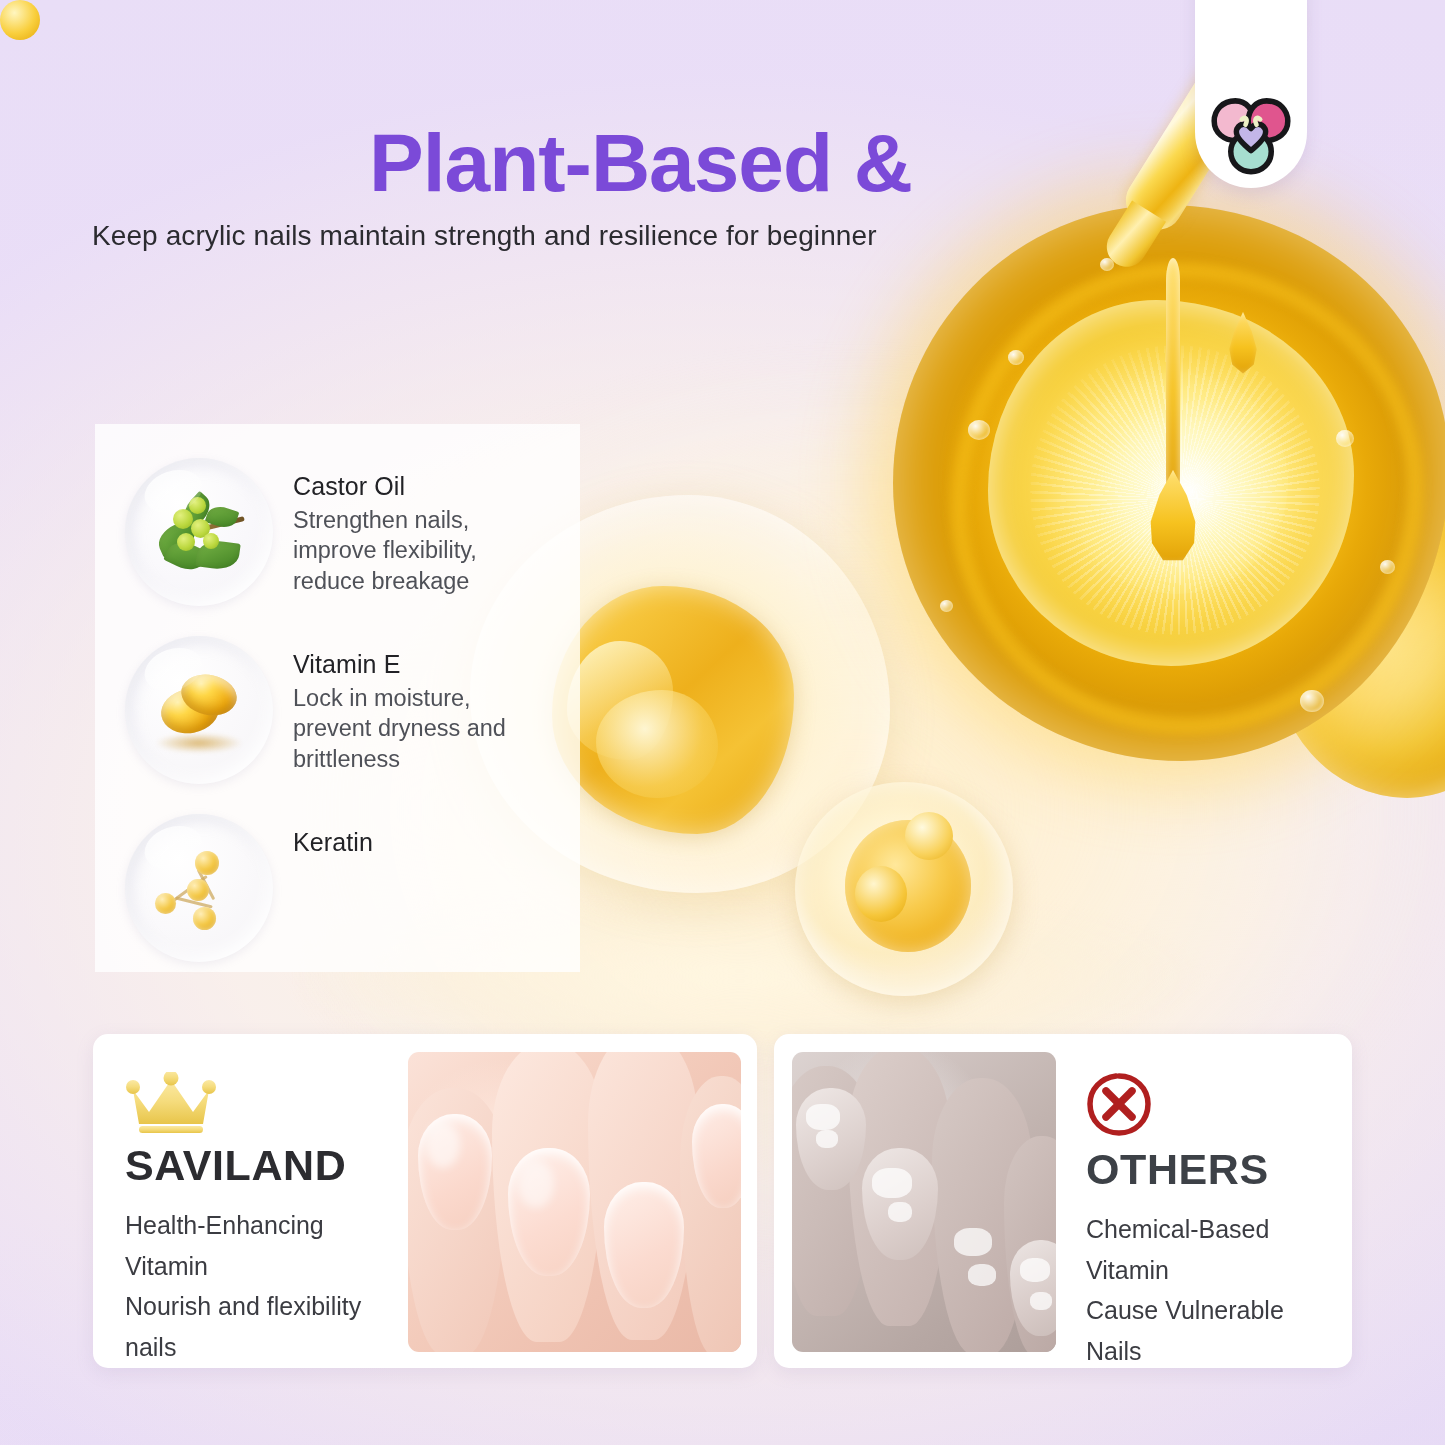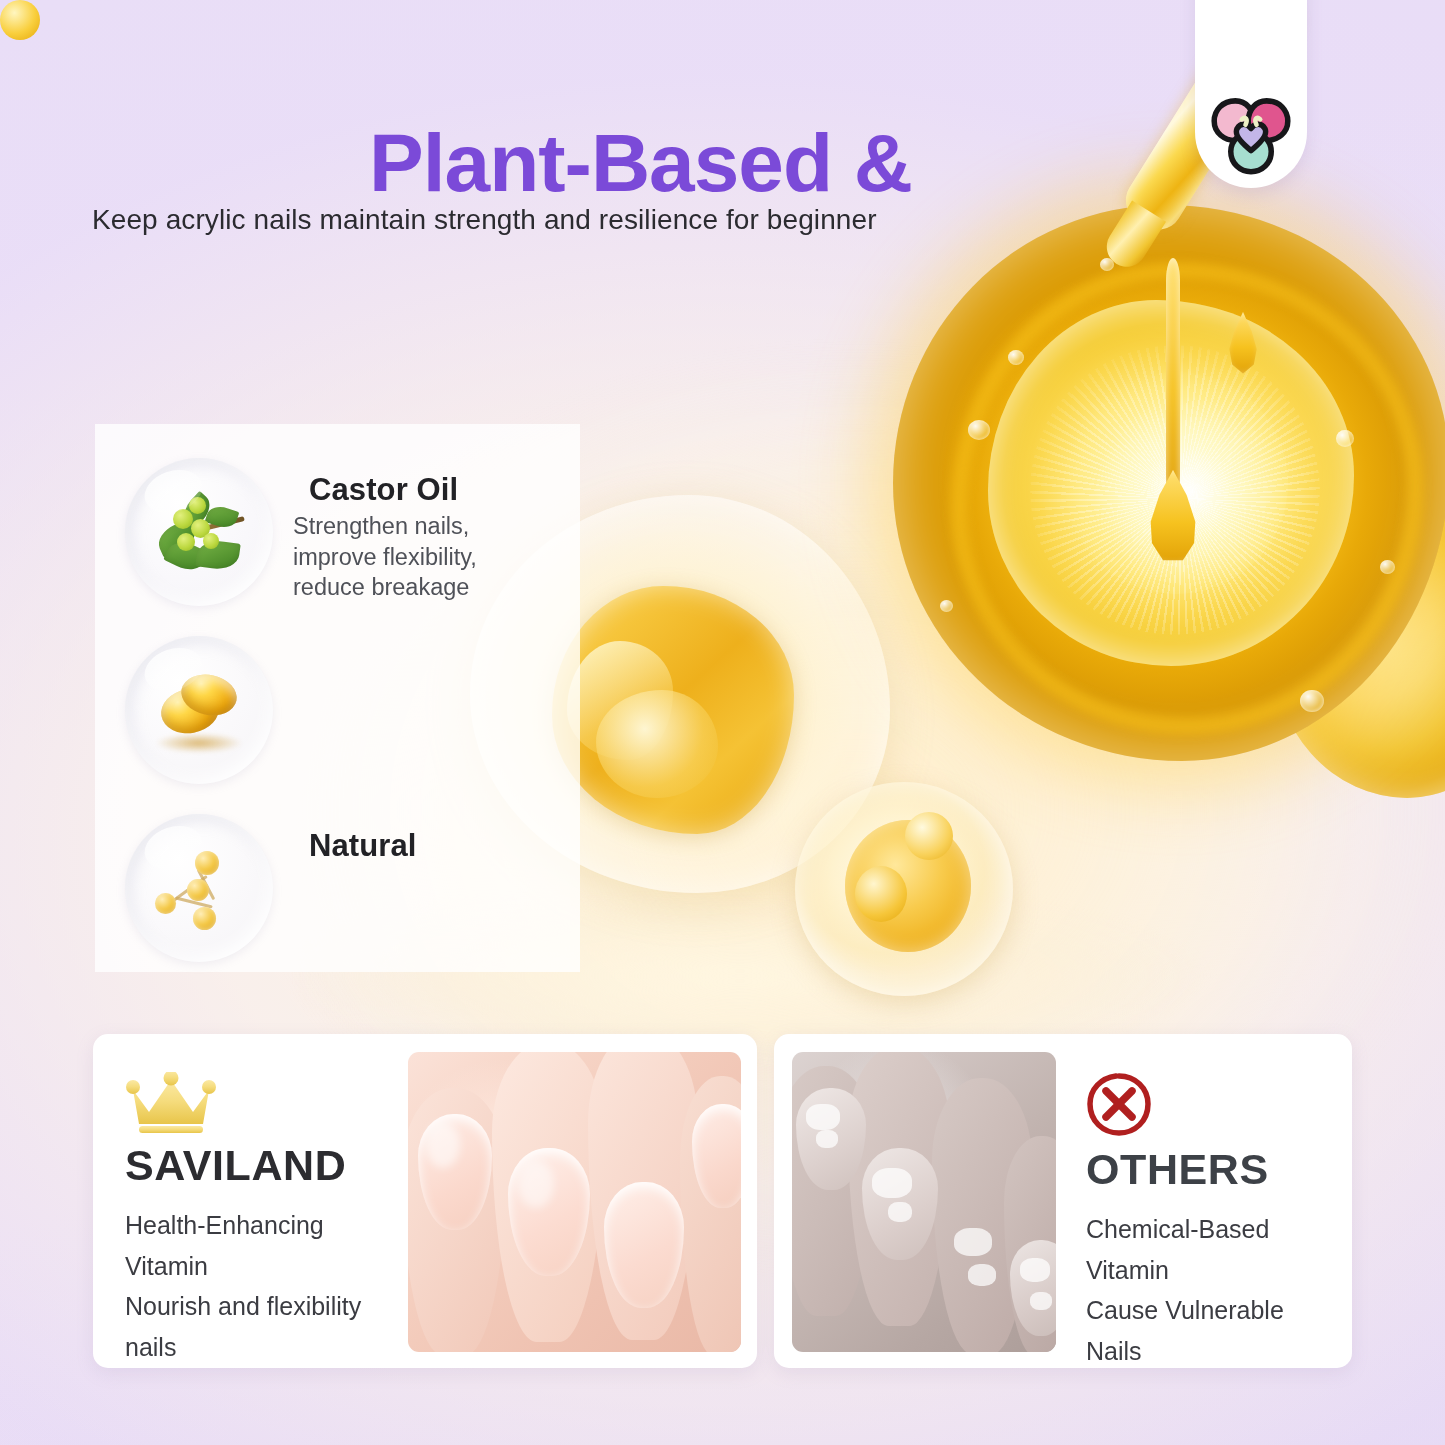--- a/index.html
+++ b/index.html
@@ -170,21 +170,21 @@
     display:flex;align-items:center;justify-content:center;
     overflow:hidden;
   }
   .ing-bubble::after{
     content:"";position:absolute;left:13%;top:9%;width:40%;height:28%;border-radius:50%;
     background:linear-gradient(160deg,rgba(255,255,255,.95),rgba(255,255,255,0));
     transform:rotate(-18deg);
   }
   .ing-txt{padding-top:14px;}
   .ing-name{
-    font-size:31px;font-weight:bold;color:#222226;letter-spacing:0.1px;margin:0 0 4px 16px;line-height:1.14;
+    font-size:25px;font-weight:normal;color:#222226;letter-spacing:0.1px;margin:0 0 4px 0;line-height:1.14;
   }
   .ing-desc{
     font-size:23.5px;color:#4f5158;line-height:1.30;margin:0;max-width:290px;
   }
 
   
   .leafset{position:relative;width:96px;height:86px;}
   .leafset .lf{position:absolute;background:linear-gradient(150deg,#7ab648,#3e7f21);border-radius:60% 8% 60% 8%;box-shadow:inset 0 0 6px rgba(0,0,0,.12);}
   .leafset .burr{position:absolute;border-radius:50%;background:radial-gradient(circle at 36% 32%,#e2f07e,#bcd83f 55%,#93b521);}
   .leafset .stem{position:absolute;height:5px;border-radius:3px;background:linear-gradient(90deg,#9c7b3f,#6f5324);}
@@ -300,21 +300,21 @@
         <path d="M50 48 C38 48 28 57 28 69 C28 82 38 91 50 91 C62 91 72 82 72 69 C72 57 62 48 50 48 Z" fill="#a6ded0"></path>
         <path d="M50 44 C46 38 38 38 35 44 C31 51 40 60 50 68 C60 60 69 51 65 44 C62 38 54 38 50 44 Z" fill="#c3b6e8"></path>
       </g>
       <path d="M40 34 C44 30 47 34 44 40" stroke="#eef0c6" stroke-width="5" fill="none" stroke-linecap="round"></path>
       <path d="M60 34 C56 30 53 34 56 40" stroke="#eef0c6" stroke-width="5" fill="none" stroke-linecap="round"></path>
     </svg>
   </div>
 
   <div style="position:absolute;left:92px;top:122px;width:820px;">
     <div style="font-size:82px;font-weight:bold;color:#7b4ad8;line-height:1.0;letter-spacing:-1px;text-align:right;">Plant-Based &amp;</div>
-    <div style="font-size:28px;color:#2b2b30;letter-spacing:0.1px;">Keep acrylic nails maintain strength and resilience for beginner</div>
+    <div style="font-size:28px;color:#2b2b30;margin-top:16px;letter-spacing:0.1px;">Keep acrylic nails maintain strength and resilience for beginner</div>
   </div>
 
   <div class="ing-card">
     <div class="ing-list">
 
       <div class="ing-row">
         <div class="ing-bubble">
           <div class="leafset">
             <div class="stem" style="left:44px;top:33px;width:50px;transform:rotate(-14deg);"></div>
             <div class="lf" style="left:6px;top:36px;width:40px;height:26px;transform:rotate(-24deg);"></div>
@@ -336,36 +336,40 @@
       </div>
 
       <div class="ing-row">
         <div class="ing-bubble">
           <div class="caps">
             <div class="shadowpool"></div>
             <div class="cap" style="left:8px;top:18px;width:58px;height:44px;transform:rotate(-10deg);"></div>
             <div class="cap" style="left:28px;top:4px;width:56px;height:40px;transform:rotate(12deg);"></div>
           </div>
         </div>
+        <div class="ing-txt">
+          <p class="ing-name">Vitamin E</p>
+          <p class="ing-desc">Lock in moisture, prevent dryness and brittleness</p>
+        </div>
       </div>
 
       <div class="ing-row">
         <div class="ing-bubble">
           <div class="mole">
             <div class="bond" style="left:20px;top:44px;width:42px;transform:rotate(-36deg);"></div>
             <div class="bond" style="left:40px;top:40px;width:34px;transform:rotate(62deg);"></div>
             <div class="bond" style="left:26px;top:58px;width:38px;transform:rotate(14deg);"></div>
             <div class="node" style="left:46px;top:8px;width:24px;height:24px;"></div>
             <div class="node" style="left:6px;top:50px;width:21px;height:21px;"></div>
             <div class="node" style="left:38px;top:36px;width:22px;height:22px;"></div>
             <div class="node" style="left:44px;top:64px;width:23px;height:23px;"></div>
           </div>
         </div>
         <div class="ing-txt">
-          <p class="ing-name">Natural</p>
+          <p class="ing-name">Keratin</p>
         </div>
       </div>
 
     </div>
   </div>
 
   <div class="cmp cmp-left">
     <div class="cmp-text">
       <div class="crown">
         <svg viewBox="0 0 92 62" width="92" height="62">

